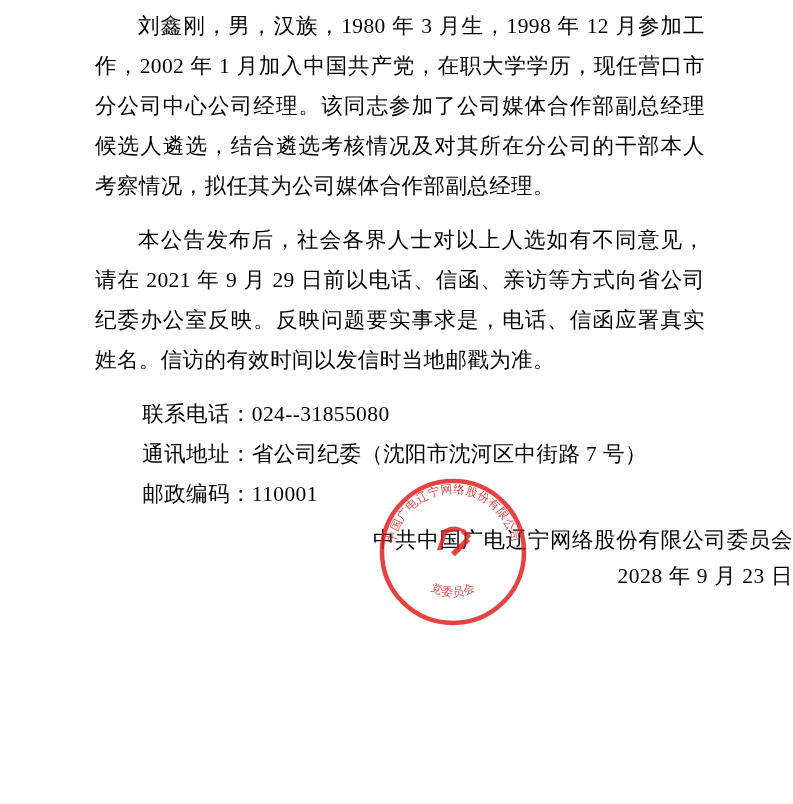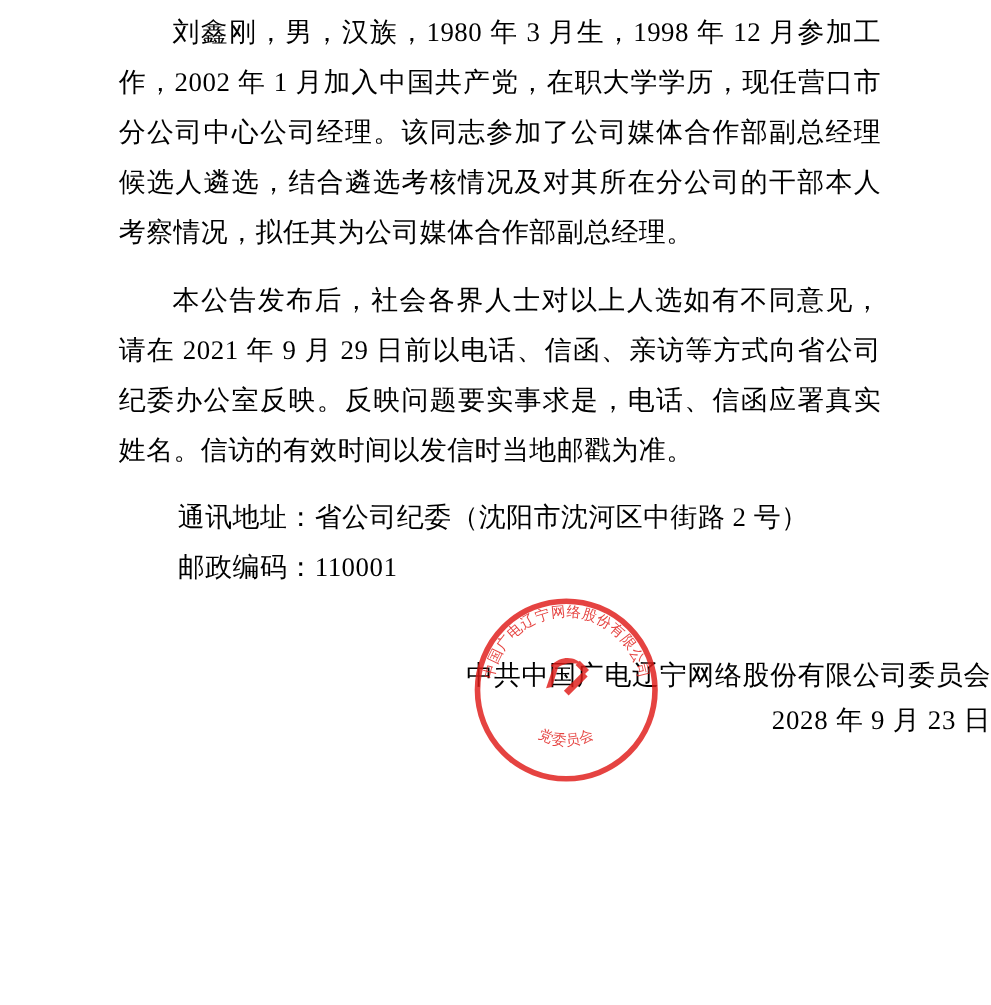--- a/index.html
+++ b/index.html
@@ -90,21 +90,22 @@
 
 <div class="page">
 
   <div class="body-text">
 
     <p class="para">刘鑫刚，男，汉族，1980 年 3 月生，1998 年 12 月参加工作，2002 年 1 月加入中国共产党，在职大学学历，现任营口市分公司中心公司经理。该同志参加了公司媒体合作部副总经理候选人遴选，结合遴选考核情况及对其所在分公司的干部本人考察情况，拟任其为公司媒体合作部副总经理。</p>
 
     <p class="para">本公告发布后，社会各界人士对以上人选如有不同意见，请在 2021 年 9 月 29 日前以电话、信函、亲访等方式向省公司纪委办公室反映。反映问题要实事求是，电话、信函应署真实姓名。信访的有效时间以发信时当地邮戳为准。</p>
 
     <div class="contact-block">
-      <div class="contact-line">通讯地址：省公司纪委（沈阳市沈河区中街路 2 号）</div>
+      <div class="contact-line">联系电话：024--31855080</div>
+      <div class="contact-line">通讯地址：省公司纪委（沈阳市沈河区中街路 7 号）</div>
       <div class="contact-line">邮政编码：110001</div>
     </div>
 
   </div>
 
   <div class="signature">
     <div class="sign-line">中共中国广电辽宁网络股份有限公司委员会</div>
     <div class="sign-line">2028 年 9 月 23 日</div>
   </div>
 

